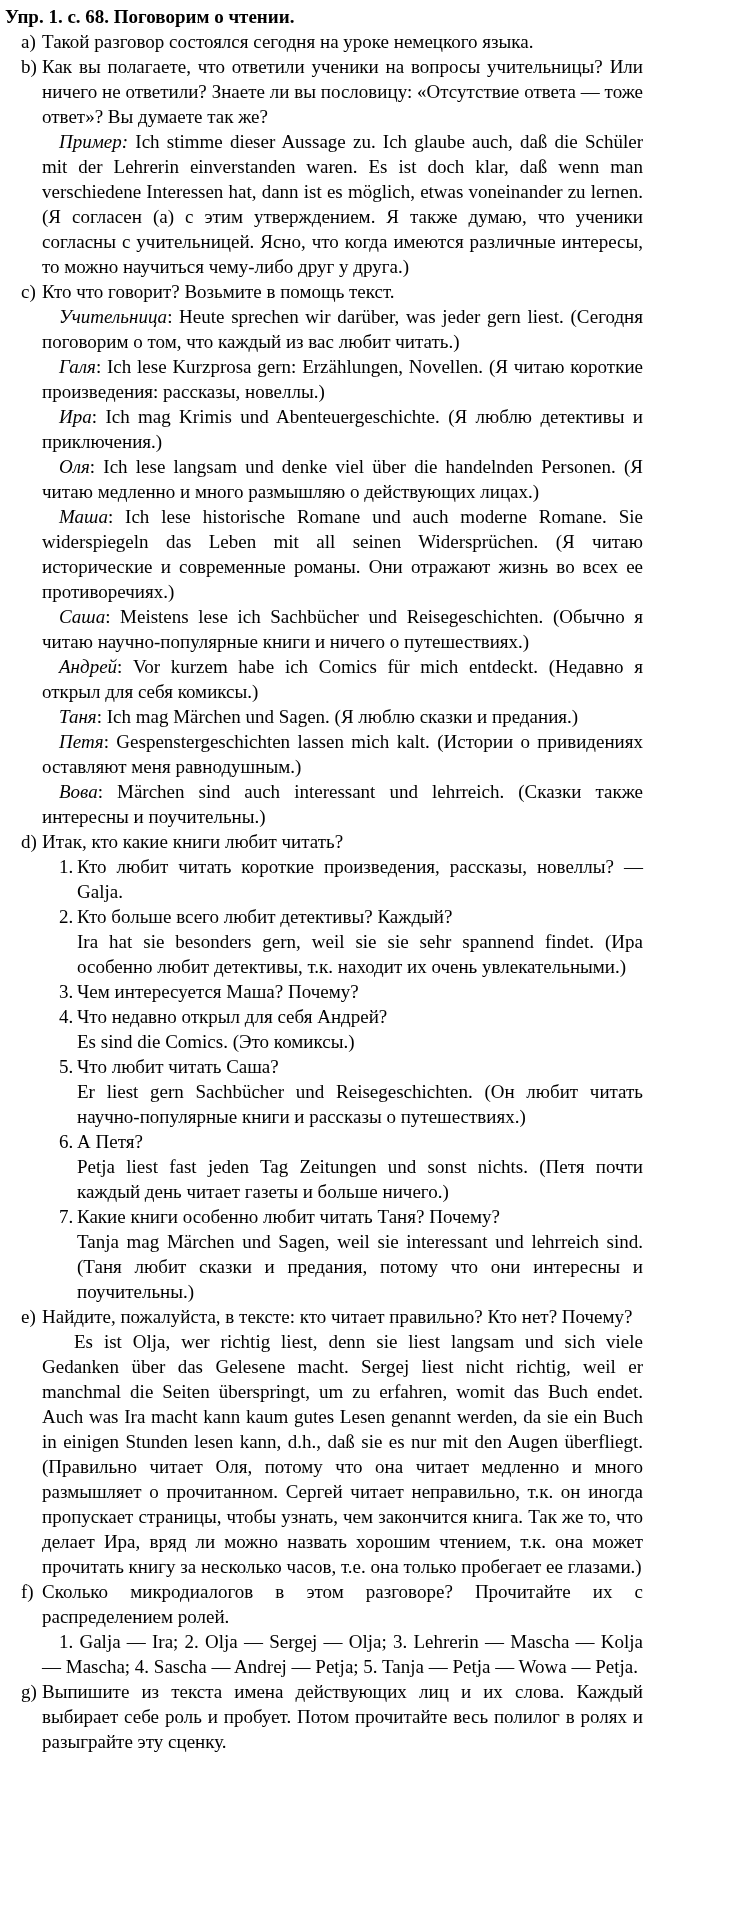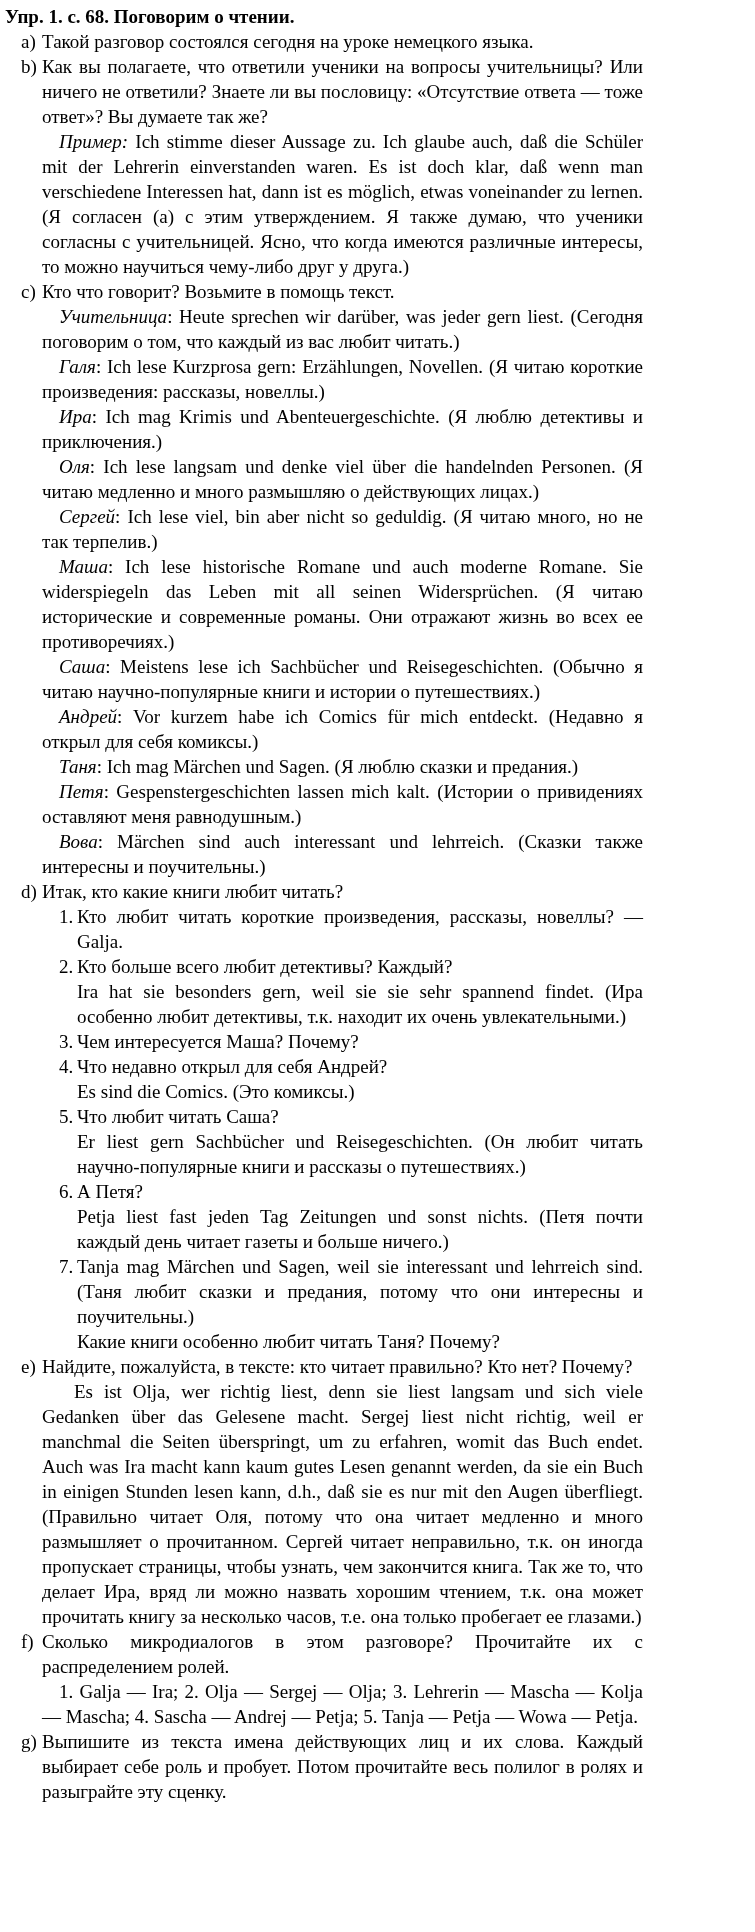--- a/index.html
+++ b/index.html
@@ -46,23 +46,22 @@
     <p class="indent"><i class="ital">Пример:</i><span> Ich stimme dieser Aussage zu. Ich glaube auch, daß die Schüler mit der Lehrerin einverstanden waren. Es ist doch klar, daß wenn man verschiedene Interessen hat, dann ist es möglich, etwas voneinander zu lernen. (Я согласен (а) с этим утверждением. Я также думаю, что ученики согласны с учительницей. Ясно, что когда имеются различные интересы, то можно научиться чему-либо друг у друга.)</span></p>
   </div>
 
   <div class="item">
     <span class="lbl">c)</span>
     <p>Кто что говорит? Возьмите в помощь текст.</p>
     <p class="indent"><i class="speaker">Учительница</i><span>: Heute sprechen wir darüber, was jeder gern liest. (Сегодня поговорим о том, что каждый из вас любит читать.)</span></p>
     <p class="indent"><i class="speaker">Галя</i><span>: Ich lese Kurzprosa gern: Erzählungen, Novellen. (Я читаю короткие произведения: рассказы, новеллы.)</span></p>
     <p class="indent"><i class="speaker">Ира</i><span>: Ich mag Krimis und Abenteuergeschichte. (Я люблю детективы и приключения.)</span></p>
     <p class="indent"><i class="speaker">Оля</i><span>: Ich lese langsam und denke viel über die handelnden Personen. (Я читаю медленно и много размышляю о действующих лицах.)</span></p>
-    <p class="indent"><i class="speaker">Сергей</i><span>: Ich lese viel, bin aber nicht so geduldig. (Я читаю много, но не так терпелив.)</span></p>
     <p class="indent"><i class="speaker">Маша</i><span>: Ich lese historische Romane und auch moderne Romane. Sie widerspiegeln das Leben mit all seinen Widersprüchen. (Я читаю исторические и современные романы. Они отражают жизнь во всех ее противоречиях.)</span></p>
-    <p class="indent"><i class="speaker">Саша</i><span>: Meistens lese ich Sachbücher und Reisegeschichten. (Обычно я читаю научно-популярные книги и истории о путешествиях.)</span></p>
+    <p class="indent"><i class="speaker">Саша</i><span>: Meistens lese ich Sachbücher und Reisegeschichten. (Обычно я читаю научно-популярные книги и ничего о путешествиях.)</span></p>
     <p class="indent"><i class="speaker">Андрей</i><span>: Vor kurzem habe ich Comics für mich entdeckt. (Недавно я открыл для себя комиксы.)</span></p>
     <p class="indent"><i class="speaker">Таня</i><span>: Ich mag Märchen und Sagen. (Я люблю сказки и предания.)</span></p>
     <p class="indent"><i class="speaker">Петя</i><span>: Gespenstergeschichten lassen mich kalt. (Истории о привидениях оставляют меня равнодушным.)</span></p>
     <p class="indent"><i class="speaker">Вова</i><span>: Märchen sind auch interessant und lehrreich. (Сказки также интересны и поучительны.)</span></p>
   </div>
 
   <div class="item">
     <span class="lbl">d)</span>
     <p>Итак, кто какие книги любит читать?</p>
     <div class="qlist">
@@ -90,22 +89,22 @@
         <p>Что любит читать Саша?</p>
         <p>Er liest gern Sachbücher und Reisegeschichten. (Он любит читать научно-популярные книги и рассказы о путешествиях.)</p>
       </div>
       <div class="q">
         <span class="num">6.</span>
         <p>А Петя?</p>
         <p>Petja liest fast jeden Tag Zeitungen und sonst nichts. (Петя почти каждый день читает газеты и больше ничего.)</p>
       </div>
       <div class="q">
         <span class="num">7.</span>
+        <p>Какие книги особенно любит читать Таня? Почему?</p>
         <p>Tanja mag Märchen und Sagen, weil sie interessant und lehrreich sind. (Таня любит сказки и предания, потому что они интересны и поучительны.)</p>
-        <p>Какие книги особенно любит читать Таня? Почему?</p>
       </div>
     </div>
   </div>
 
   <div class="item">
     <span class="lbl">e)</span>
     <p>Найдите, пожалуйста, в тексте: кто читает правильно? Кто нет? Почему?</p>
     <p class="answer-indent">Es ist Olja, wer richtig liest, denn sie liest langsam und sich viele Gedanken über das Gelesene macht. Sergej liest nicht richtig, weil er manchmal die Seiten überspringt, um zu erfahren, womit das Buch endet. Auch was Ira macht kann kaum gutes Lesen genannt werden, da sie ein Buch in einigen Stunden lesen kann, d.h., daß sie es nur mit den Augen überfliegt. (Правильно читает Оля, потому что она читает медленно и много размышляет о прочитанном. Сергей читает неправильно, т.к. он иногда пропускает страницы, чтобы узнать, чем закончится книга. Так же то, что делает Ира, вряд ли можно назвать хорошим чтением, т.к. она может прочитать книгу за несколько часов, т.е. она только пробегает ее глазами.)</p>
   </div>
 

